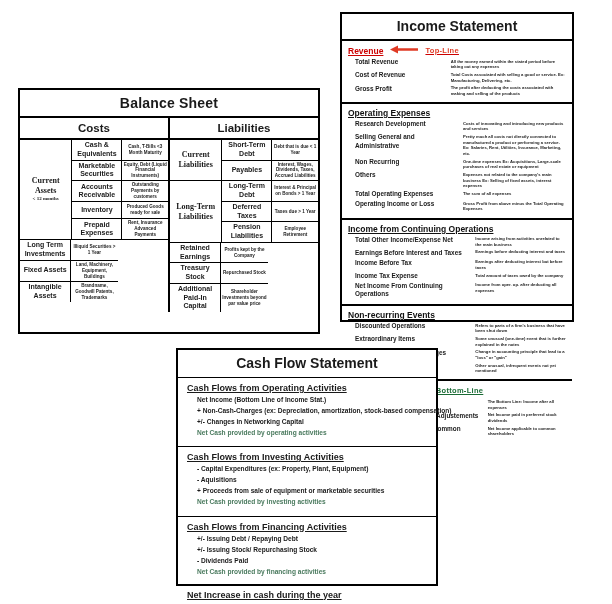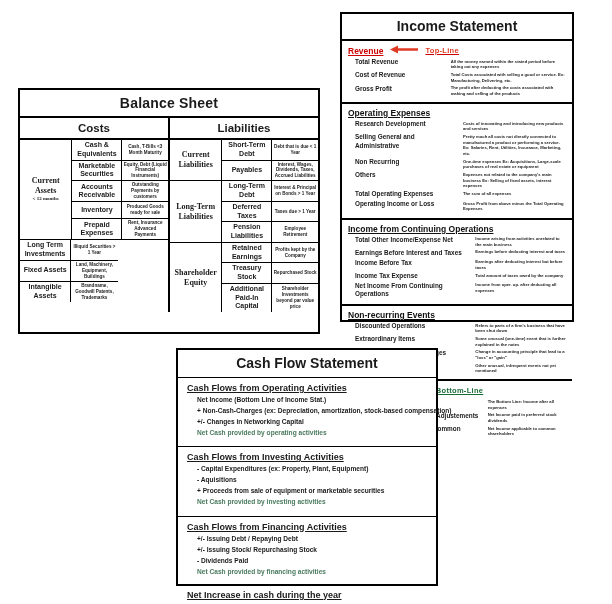--- a/index.html
+++ b/index.html
@@ -172,23 +172,20 @@
               <div class="item">Deferred Taxes</div>
               <div class="desc">Taxes due &gt; 1 Year</div>
             </div>
             <div class="bs-row">
               <div class="item">Pension Liabilities</div>
               <div class="desc">Employee Retirement</div>
             </div>
           </div>
         </div>
         <div class="bs-group">
-          <div class="grp-label">
-            <span>Shareholder Equity</span>
-          </div>
           <div class="bs-rows">
             <div class="bs-row">
               <div class="item">Retained Earnings</div>
               <div class="desc">Profits kept by the Company</div>
             </div>
             <div class="bs-row">
               <div class="item">Treasury Stock</div>
               <div class="desc">Repurchased Stock</div>
             </div>
             <div class="bs-row">

